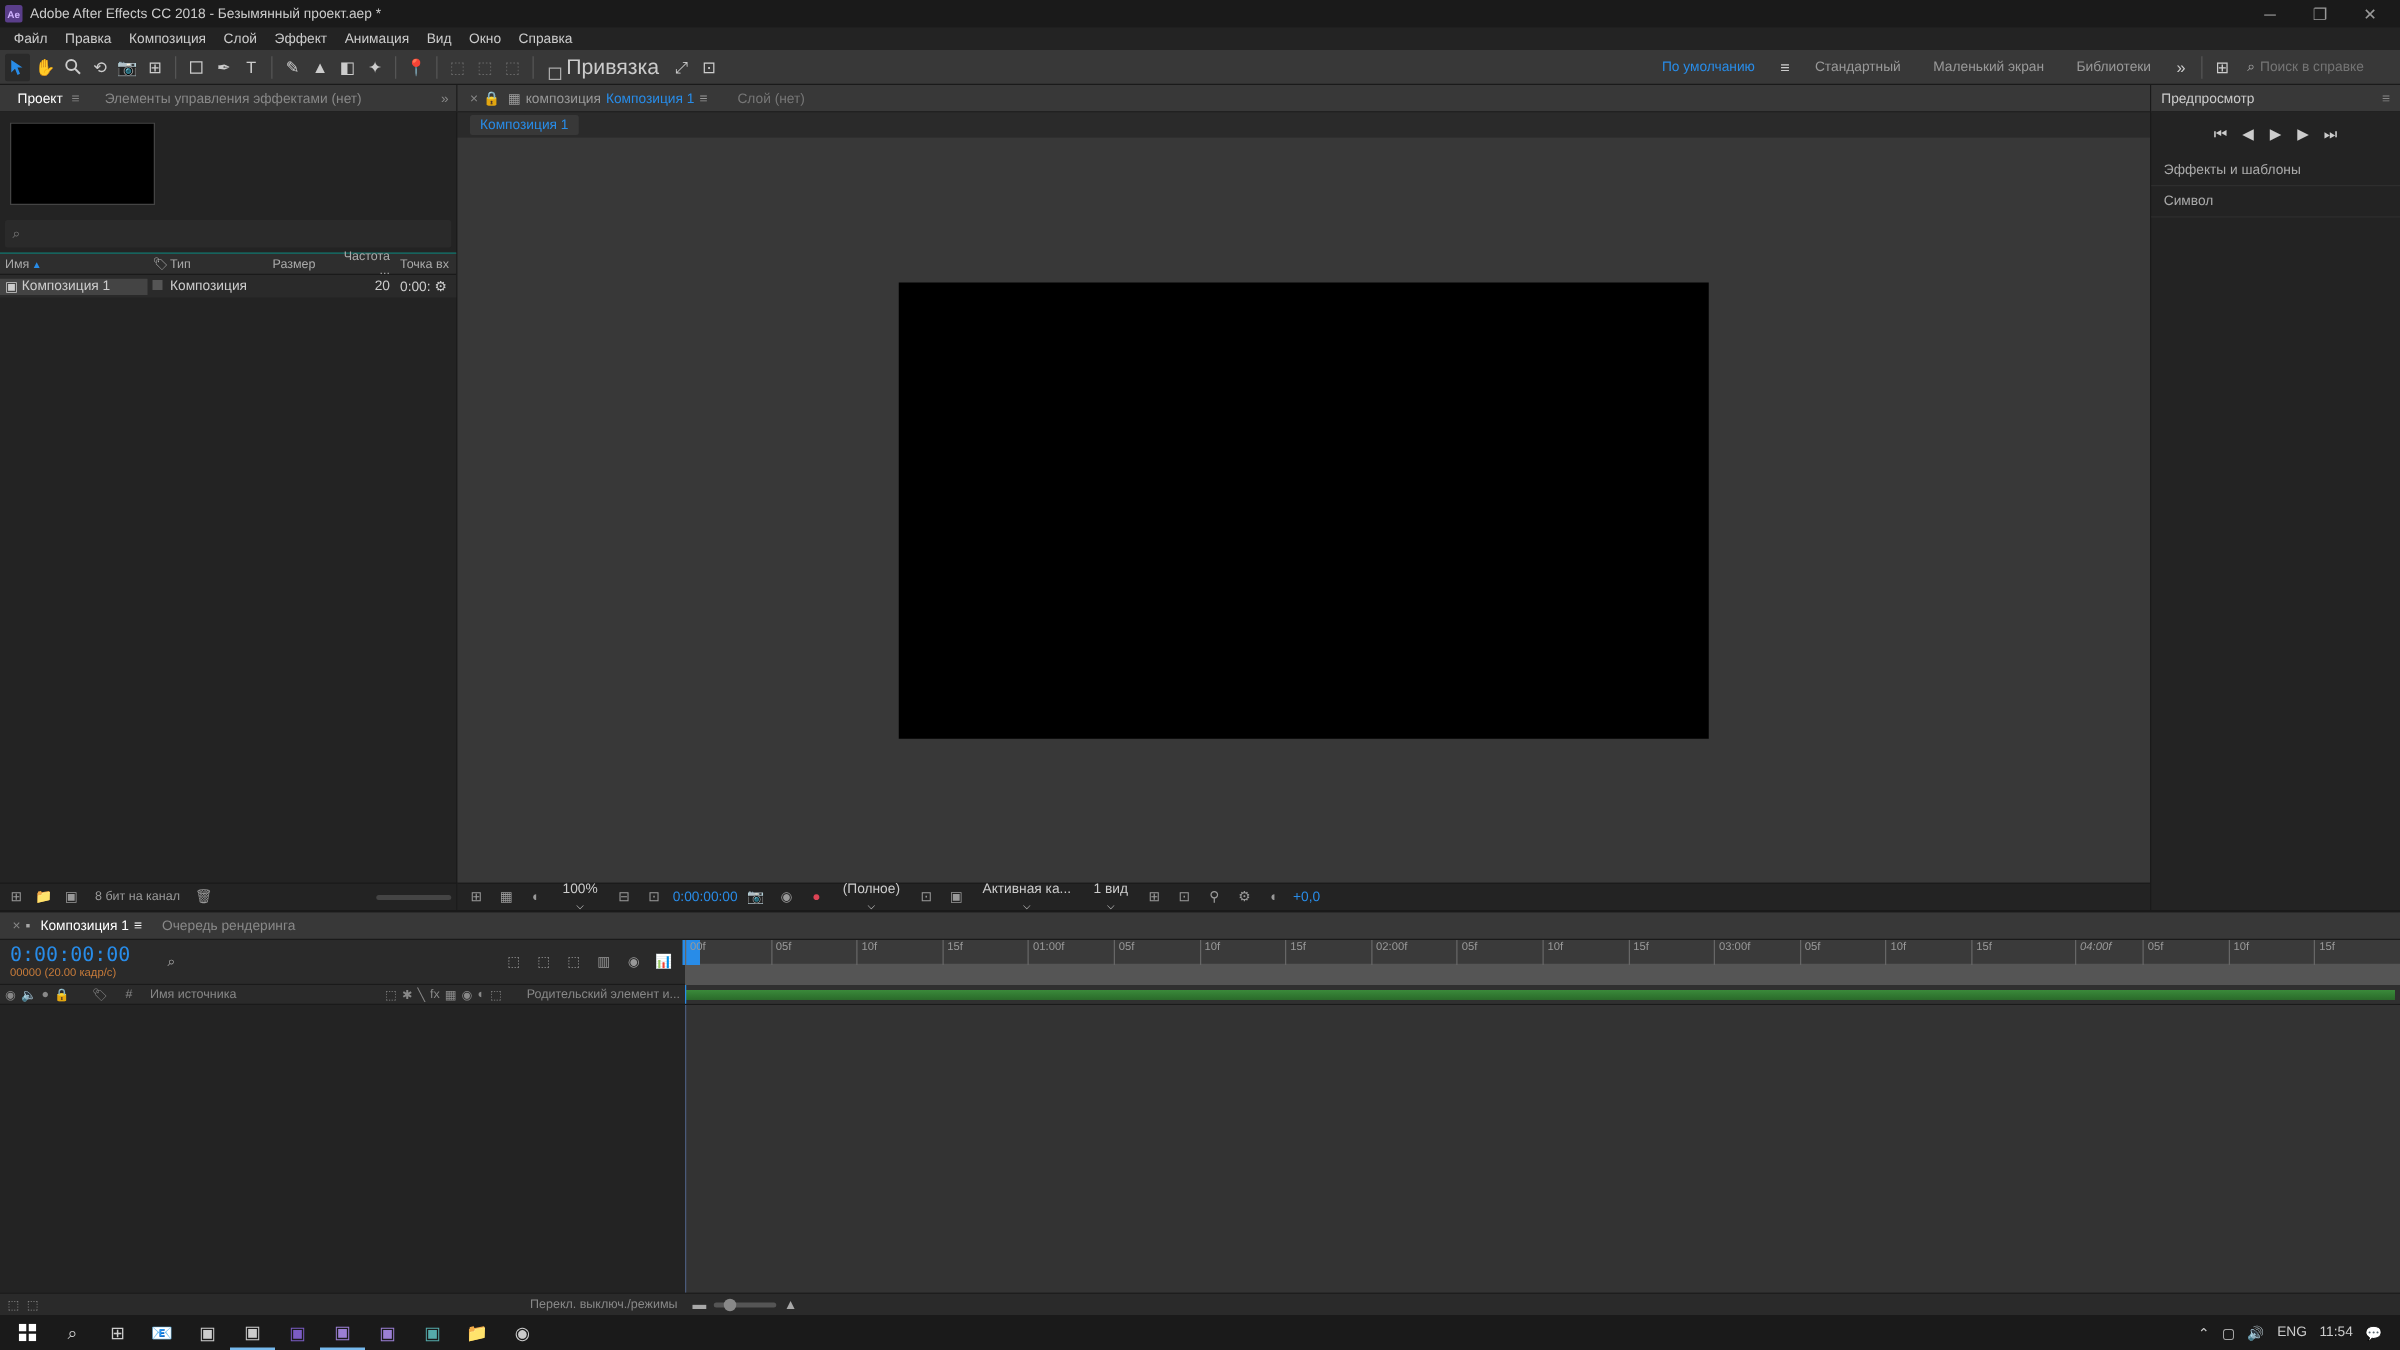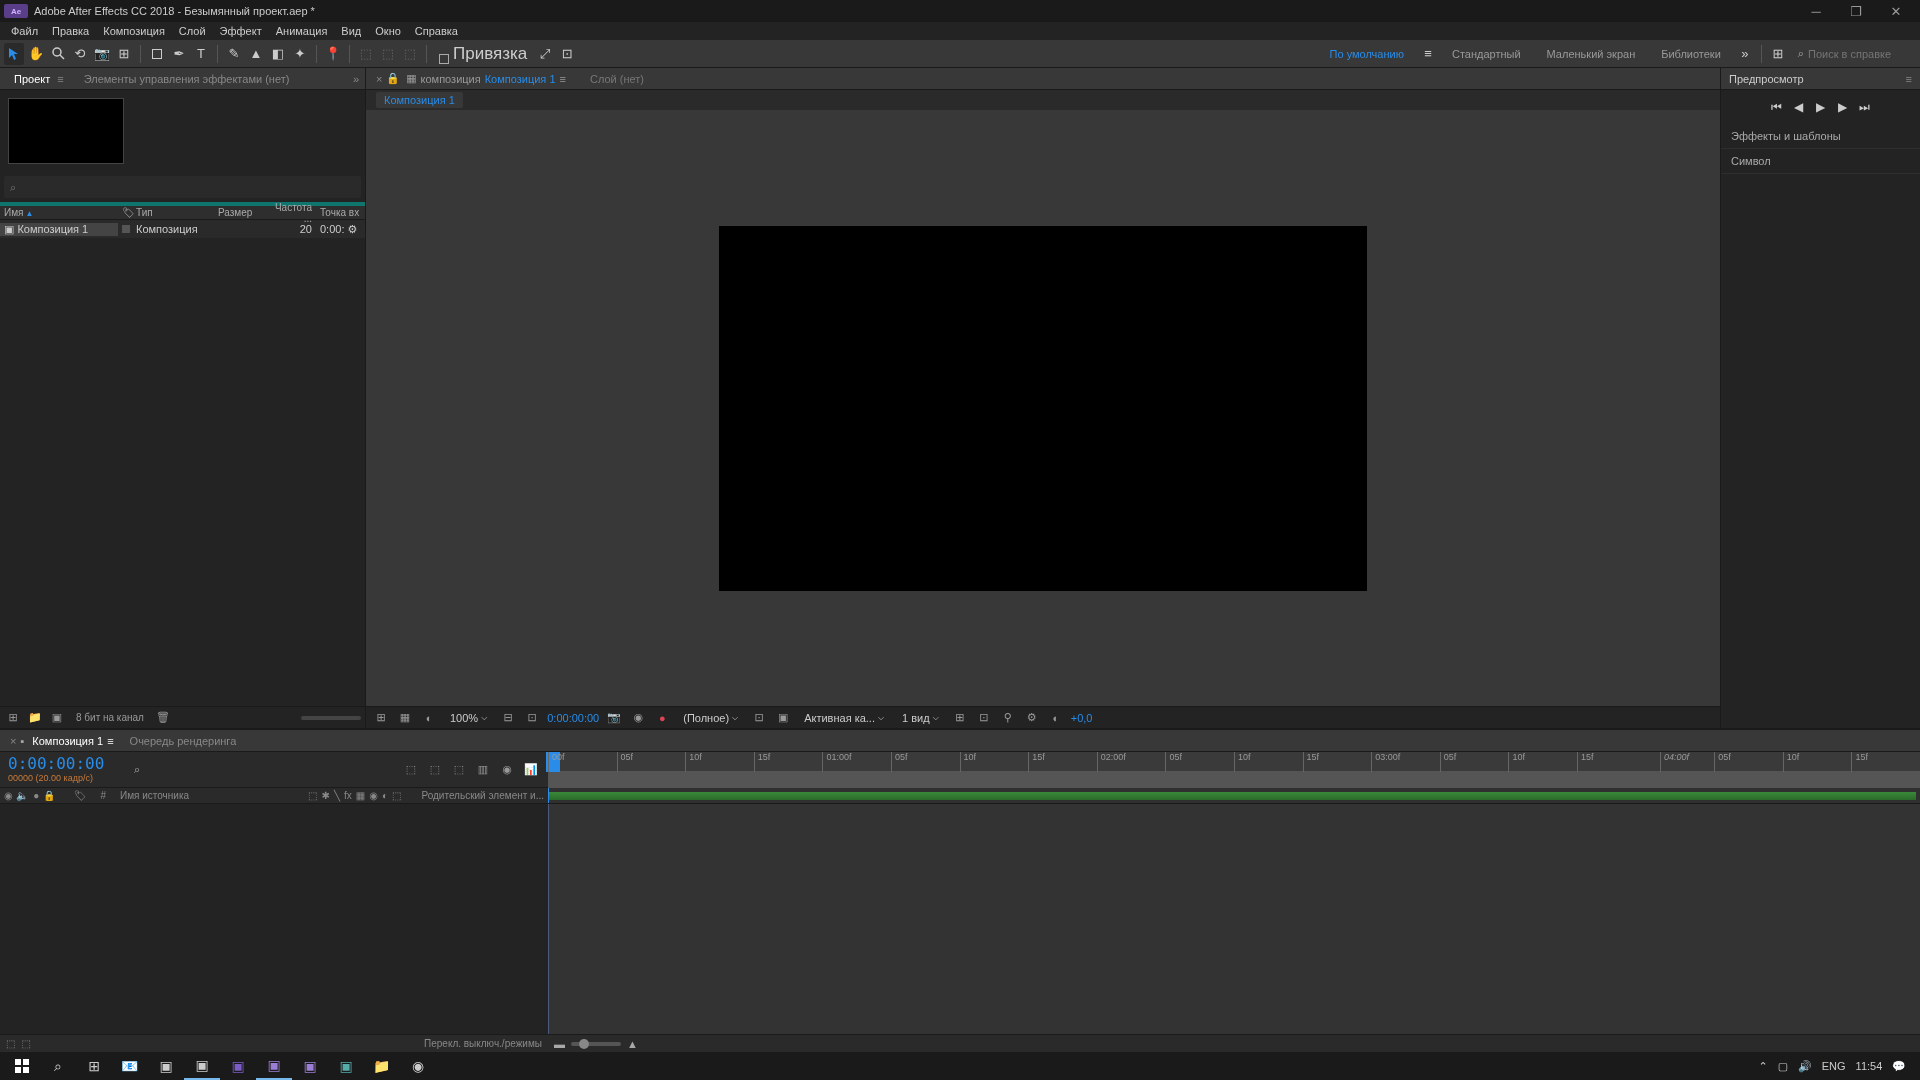--- a/index.html
+++ b/index.html
@@ -1,20 +1,20 @@
 <!DOCTYPE html>
 <html><head>
 <meta charset="utf-8">
 <style>
 * { margin:0; padding:0; box-sizing:border-box; font-family:"Segoe UI",Tahoma,sans-serif; user-select:none; }
 body { width:1920px; height:1080px; background:#1e1e1e; color:#a8a8a8; font-size:11px; overflow:hidden; position:relative; }
 
 
 .titlebar { height:22px; background:#1a1a1a; display:flex; align-items:center; padding:0 4px; }
-.titlebar .logo { width:24px; height:14px; background:#5a3e8a; border-radius:2px; margin-right:6px; display:flex; align-items:center; justify-content:center; color:#d0b3ff; font-size:8px; font-weight:bold; }
+.titlebar .logo { width:14px; height:14px; background:#5a3e8a; border-radius:2px; margin-right:6px; display:flex; align-items:center; justify-content:center; color:#d0b3ff; font-size:8px; font-weight:bold; }
 .titlebar .title { flex:1; color:#ccc; font-size:11px; }
 .titlebar .winbtn { width:40px; height:22px; display:flex; align-items:center; justify-content:center; color:#999; font-size:13px; }
 
 
 .menubar { height:18px; background:#232323; display:flex; align-items:center; padding:0 4px; }
 .menubar .mi { padding:0 7px; color:#ccc; font-size:11px; line-height:18px; }
 
 
 .toolbar { height:28px; background:#383838; display:flex; align-items:center; padding:0 4px; gap:2px; border-bottom:1px solid #1a1a1a; }
 .toolbar .tool { width:20px; height:22px; display:flex; align-items:center; justify-content:center; color:#ccc; font-size:13px; border-radius:2px; }
@@ -41,21 +41,21 @@
 .paneltabs .closer { margin-left:auto; color:#888; }
 
 
 .projinfo { display:flex; padding:8px; gap:10px; }
 .projthumb { width:116px; height:66px; background:#000; border:1px solid #444; }
 .projmeta { font-size:11px; color:#aaa; }
 .projmeta .name { color:#ddd; font-weight:bold; }
 .projmeta .line { margin-top:2px; }
 .projsearch { height:22px; background:#2a2a2a; margin:4px; border-radius:2px; display:flex; align-items:center; padding:0 6px; color:#777; }
 .projtable { flex:1; }
-.projhead { display:flex; background:#2e2e2e; height:18px; align-items:center; border-top:4px solid #0f766e; border-bottom:1px solid #1a1a1a; }
+.projhead { display:flex; background:#2e2e2e; height:18px; align-items:center; border-top:1px solid #0f766e; border-bottom:1px solid #1a1a1a; }
 .projhead .col { font-size:10px; color:#aaa; padding:0 4px; }
 .projhead .col.name { flex:0 0 118px; }
 .projhead .col.type { flex:0 0 82px; }
 .projhead .col.size { flex:0 0 50px; }
 .projhead .col.freq { flex:0 0 52px; text-align:right; }
 .projhead .col.tc { flex:1; }
 .projhead .sorticon { color:#288ce8; font-size:8px; margin-left:2px; }
 .projrow { display:flex; height:18px; align-items:center; background:#2a2a2a; }
 .projrow .cell { font-size:11px; color:#ccc; padding:0 4px; }
 .projrow .cell.name { flex:0 0 118px; background:#444; display:flex; align-items:center; gap:3px; }
@@ -73,21 +73,21 @@
 .comptabs .ct { padding:0 6px; color:#999; font-size:11px; display:flex; align-items:center; gap:4px; }
 .comptabs .ct .link { color:#288ce8; }
 .comptabs .ct.dim { color:#777; margin-left:12px; }
 .compsub { height:20px; background:#2a2a2a; display:flex; align-items:center; padding:0 10px; }
 .compsub .subtab { padding:2px 8px; color:#288ce8; font-size:11px; background:#383838; border-radius:2px; }
 .viewer { flex:1; background:#383838; display:flex; align-items:center; justify-content:center; position:relative; }
 .canvas { background:#000; width:648px; height:365px; }
 .viewfoot { height:22px; background:#232323; display:flex; align-items:center; padding:0 6px; gap:6px; border-top:1px solid #1a1a1a; font-size:11px; color:#999; }
 .viewfoot .btn { width:18px; height:16px; display:flex; align-items:center; justify-content:center; }
 .viewfoot .zoom { color:#ccc; padding:0 4px; }
-.viewfoot .dd { padding:0 6px; color:#ccc; display:flex; align-items:center; gap:3px; }
+.viewfoot .dd { padding:0 6px; color:#ccc; display:flex; align-items:center; gap:3px;flex-direction:column; }
 .viewfoot .tc { color:#288ce8; }
 .viewfoot .exp { color:#288ce8; }
 
 
 .rtab { height:22px; background:#383838; display:flex; align-items:center; padding:0 8px; border-bottom:1px solid #1a1a1a; font-size:11px; color:#ccc; }
 .rtab .menu { margin-left:auto; color:#888; }
 .preview-ctrls { display:flex; align-items:center; justify-content:center; gap:6px; padding:10px 0; }
 .preview-ctrls .pc { color:#ccc; font-size:12px; width:16px; text-align:center; }
 .rsection { padding:6px 10px; font-size:11px; color:#aaa; border-bottom:1px solid #2e2e2e; }
 

